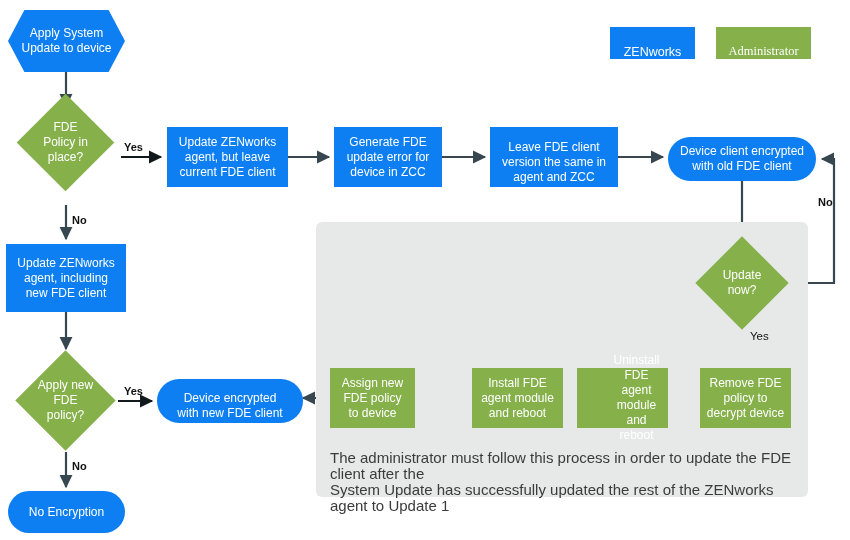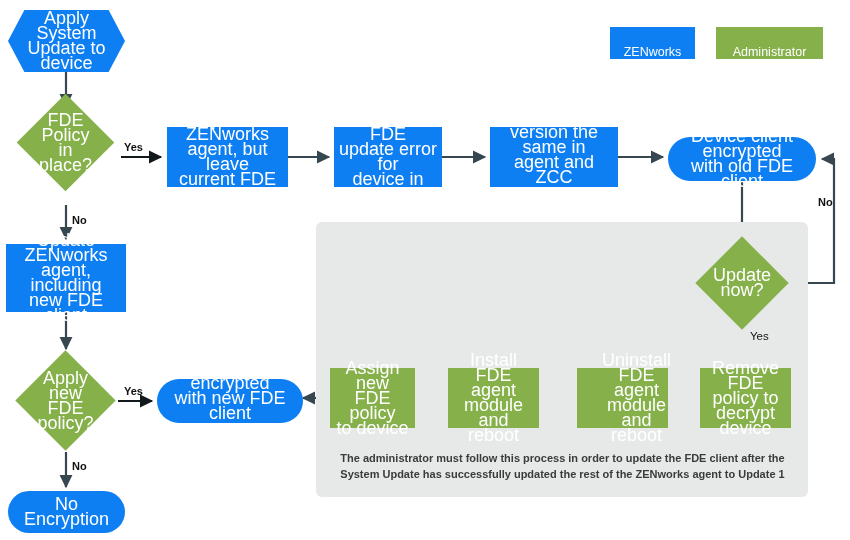--- a/index.html
+++ b/index.html
@@ -13,21 +13,21 @@
   #svg-layer{position:absolute;left:0;top:0;width:850px;height:540px;}
 
   
   .node{
     position:absolute;
     display:flex;
     align-items:center;
     justify-content:center;
     text-align:center;
     color:#ffffff;
-    font-size:18px;
+    font-size:12px;
     line-height:15px;
     box-sizing:border-box;
     padding:2px 4px;
     z-index:3;
   }
   .node span{display:block;white-space:pre-line;}
 
   .blue{background:#0d7ff2;}
   .green{background:#85b04a;}
   .rounded{border-radius:22px;}
@@ -51,26 +51,24 @@
   
   #gray-panel{
     position:absolute;
     background:#e7e9e8;
     border-radius:6px;
     z-index:1;
   }
   #panel-caption{
     position:absolute;
     color:#3b3b3b;
-    font-size:11px;
+    font-size:15px;
     line-height:16px;
-    text-align:center;
     z-index:4;
     white-space:pre-line;
-    font-weight:bold;
   }
 
   
   .legend-chip{
     position:absolute;
     display:flex;align-items:flex-end;justify-content:center;
     color:#ffffff;font-size:12.5px;
     z-index:5;
   }
 
@@ -204,21 +202,21 @@
 policy to
 decrypt device</span>
   </div>
 
   <div class="node green" style="left:577px;top:368px;width:91px;height:60px;padding-left:32px;">
     <span>Uninstall FDE
 agent module
 and reboot</span>
   </div>
 
-  <div class="node green" style="left:448px;top:368px;width:91px;height:60px;">
+  <div class="node green" style="left:472px;top:368px;width:91px;height:60px;">
     <span>Install FDE
 agent module
 and reboot</span>
   </div>
 
   <div class="node green" style="left:330px;top:368px;width:85px;height:60px;">
     <span>Assign new
 FDE policy
 to device</span>
   </div>
@@ -229,17 +227,17 @@
   <div class="edge-label" style="left:72px;top:460px;">No</div>
   <div class="edge-label" style="left:818px;top:196px;">No</div>
   <div class="edge-label thin" style="left:750px;top:330px;">Yes</div>
 
   <div id="panel-caption" style="left:330px;top:450px;width:465px;">The administrator must follow this process in order to update the FDE client after the
 System Update has successfully updated the rest of the ZENworks agent to Update 1</div>
 
   <div class="legend-chip blue" style="left:610px;top:27px;width:85px;height:32px;">
     <span>ZENworks</span>
   </div>
-  <div class="legend-chip green" style="left:716px;top:27px;width:107px;height:32px;">
+  <div class="legend-chip green" style="left:716px;top:27px;width:95px;height:32px;font-family:Liberation Serif, serif;">
     <span>Administrator</span>
   </div>
 
 </div>
 
 </body></html>

